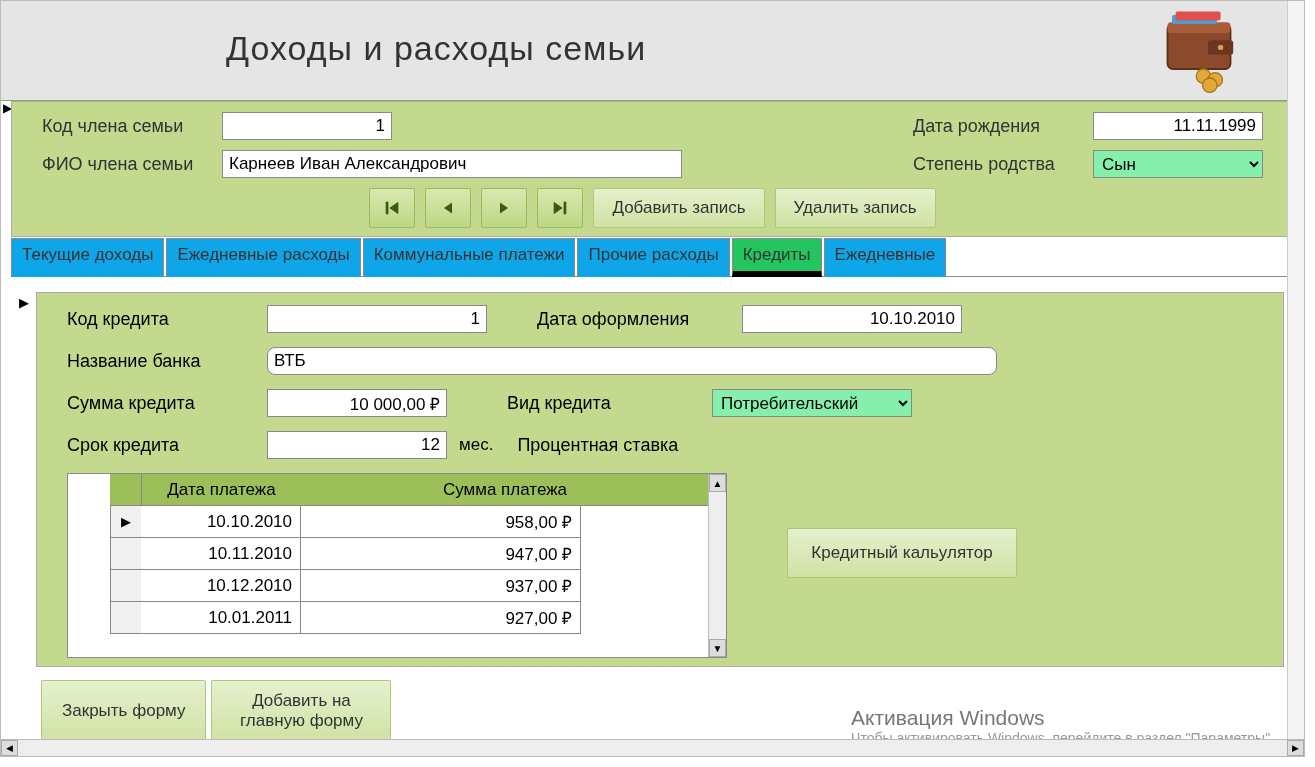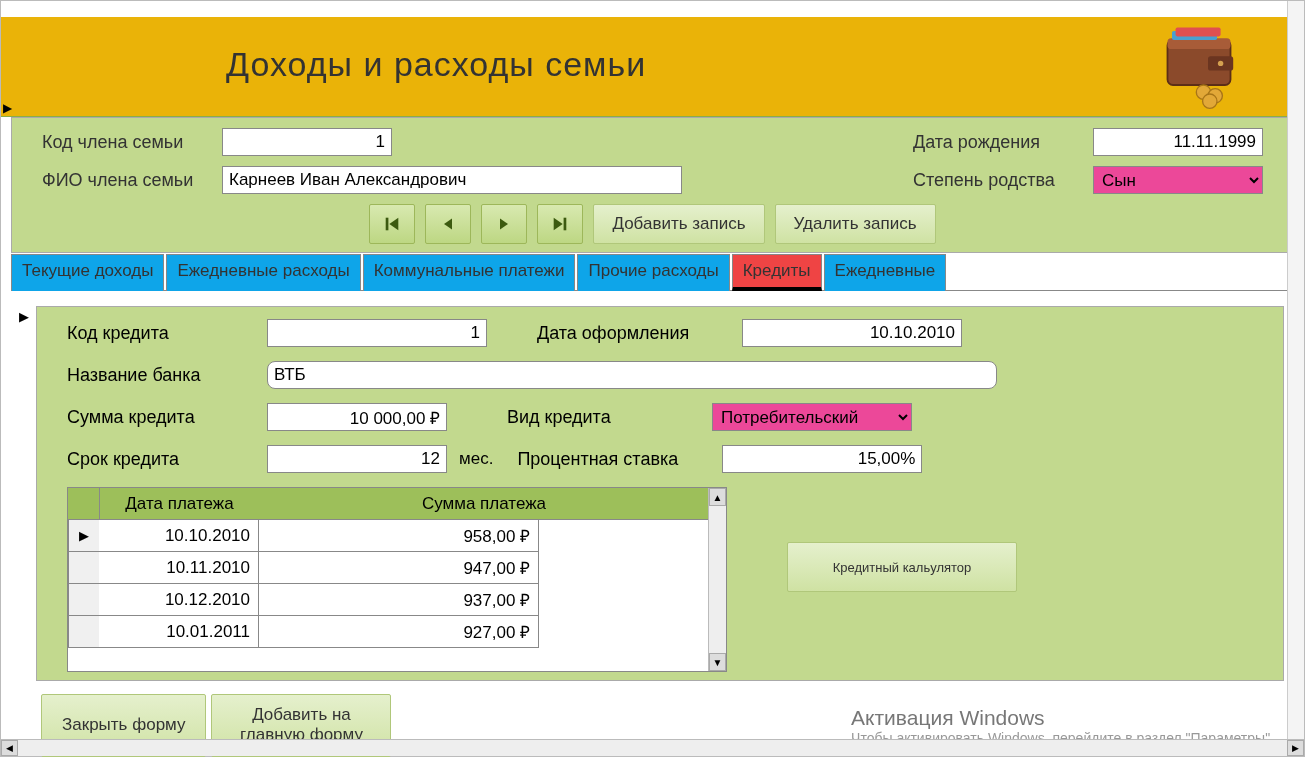--- a/index.html
+++ b/index.html
@@ -1,61 +1,61 @@
 <!DOCTYPE html>
 <html><head>
 <meta charset="utf-8">
 <style>
   * { box-sizing: border-box; margin: 0; padding: 0; font-family: 'Segoe UI', Tahoma, sans-serif; }
   body { background: #fff; width: 1315px; height: 767px; overflow: hidden; position: relative; }
   .frame { border: 1px solid #bbb; width: 1305px; height: 757px; position: relative; background: #fff; }
-  .header-banner { background: #eab308; height: 100px; position: relative; border-bottom: 1px solid #8aad48; margin-top: 16px; }
+  .header-banner { background: #e5e5e5; height: 100px; position: relative; border-bottom: 1px solid #8aad48; }
   .header-title { font-size: 34px; color: #333; position: absolute; left: 225px; top: 28px; font-weight: normal; letter-spacing: 1px; }
   .wallet-icon { position: absolute; right: 60px; top: 5px; width: 90px; height: 90px; }
   .rec-marker { position: absolute; left: 2px; top: 100px; font-size: 12px; }
   .form-area { background: #c2d98e; padding: 10px 30px 8px 30px; position: relative; border: 1px solid #aaa; margin: 0 10px 0 10px; }
   .form-row { display: flex; align-items: center; margin-bottom: 10px; gap: 10px; }
   .lbl { font-size: 18px; color: #333; }
   .lbl-w1 { width: 170px; }
   .inp { background: #fff; border: 1px solid #888; padding: 3px 6px; font-size: 17px; height: 28px; }
   .inp-small { width: 170px; text-align: right; }
   .inp-med { width: 460px; }
   .inp-date { width: 170px; text-align: right; }
-  .sel { background: #ec4899; border: 1px solid #888; font-size: 17px; height: 28px; padding: 2px 4px; width: 170px; }
+  .sel { background: #86efac; border: 1px solid #888; font-size: 17px; height: 28px; padding: 2px 4px; width: 170px; }
   .nav-row { display: flex; gap: 10px; justify-content: center; align-items: center; margin: 8px 0 0 0; }
   .nav-btn { width: 46px; height: 40px; background: linear-gradient(#d8e9b0, #bdd783); border: 1px solid #9db75a; border-radius: 2px; cursor: pointer; display: flex; align-items: center; justify-content: center; color: #3c5a10; font-size: 18px; }
   .act-btn { height: 40px; padding: 0 18px; background: linear-gradient(#e5f0cd, #cfe2a3); border: 1px solid #b0c77a; font-size: 17px; color: #333; cursor: pointer; border-radius: 2px; }
   .tabs { display: flex; border-bottom: 1px solid #888; margin: 0 10px; }
   .tab { padding: 6px 10px; border: 1px solid #888; border-bottom: none; background: #0ea5e9; font-size: 17px; color: #333; margin-right: 2px; cursor: pointer; position: relative; top: 1px; }
-  .tab.active { background: #ef4444; border-bottom: 4px solid #000000; }
+  .tab.active { background: #22c55e; border-bottom: 6px solid #000000; }
   .tab-content { margin: 0 10px; padding: 15px 10px 5px 25px; position: relative; }
   .rec-marker2 { position: absolute; left: 8px; top: 18px; font-size: 13px; }
   .credit-panel { background: #c2d98e; padding: 12px 30px 8px 30px; border: 1px solid #aaa; }
   .credit-row { display: flex; align-items: center; margin-bottom: 14px; gap: 10px; }
   .clbl { font-size: 18px; width: 190px; }
   .clbl2 { font-size: 18px; width: 195px; margin-left: 40px; }
   .cinp-small { width: 220px; text-align: right; }
   .cinp-wide { width: 730px; }
   .unit { font-size: 17px; margin-left: 2px; }
   .sub-table-area { display: flex; gap: 60px; margin-top: 5px; }
   .sub-table-wrap { border: 1px solid #888; background: #fff; width: 660px; height: 185px; overflow: hidden; position: relative; display: flex; }
-  .sub-table { flex: 1; }
+  .sub-table { flex: 1; margin-left: 42px; }
   .sub-table-head { background: #9dbf5a; display: flex; height: 32px; align-items: center; border-bottom: 1px solid #888; }
   .sth-sel { width: 32px; border-right: 1px solid #888; height: 100%; }
   .sth-col1 { width: 160px; font-size: 17px; text-align: center; border-right: 1px solid transparent; }
   .sth-col2 { flex: 1; font-size: 17px; text-align: center; }
   .sub-table-body { }
   .str-row { display: flex; height: 32px; align-items: center; }
   .str-sel { width: 32px; border: 1px solid #888; border-top: none; height: 100%; background: #f0f0f0; display:flex; align-items:center; justify-content:center; font-size:13px; }
   .str-c1 { width: 160px; border: 1px solid #888; border-top:none; border-left:none; height: 100%; display: flex; align-items: center; justify-content: flex-end; padding-right: 8px; font-size: 17px; background:#fff; margin-left: -1px; }
   .str-c2 { width: 280px; border: 1px solid #888; border-top:none; border-left:none; height: 100%; display: flex; align-items: center; justify-content: flex-end; padding-right: 8px; font-size: 17px; background:#fff; }
   .scroll-col { width: 18px; background: #eee; border-left: 1px solid #bbb; display: flex; flex-direction: column; }
   .scroll-arrow { height: 18px; background: #ddd; border: 1px solid #aaa; font-size: 10px; display: flex; align-items: center; justify-content: center; cursor: pointer; }
   .scroll-track { flex: 1; }
-  .calc-btn { width: 230px; height: 50px; background: linear-gradient(#e5f0cd, #cfe2a3); border: 1px solid #b0c77a; font-size: 13px; color: #333; cursor: pointer; border-radius: 2px; align-self: flex-start; margin-top: 55px; }
+  .calc-btn { width: 230px; height: 50px; background: linear-gradient(#e5f0cd, #cfe2a3); border: 1px solid #b0c77a; font-size: 17px; color: #333; cursor: pointer; border-radius: 2px; align-self: flex-start; margin-top: 55px; }
   .bottom-buttons { display: flex; gap: 5px; padding: 8px 0 0 40px; }
   .bot-btn { padding: 10px 20px; background: linear-gradient(#e5f0cd, #cfe2a3); border: 1px solid #b0c77a; font-size: 17px; color: #333; cursor: pointer; border-radius: 2px; text-align: center; }
   .bot-btn.multi { width: 180px; line-height: 1.2; }
   .activate { position: absolute; right: 30px; bottom: 10px; color: #888; }
   .activate-t { font-size: 21px; color: #777; }
   .activate-s { font-size: 14px; color: #999; }
   .hscroll { position: absolute; bottom: 0; left: 0; right: 0; height: 17px; background: #eee; border-top: 1px solid #bbb; display: flex; }
   .hscroll-arrow { width: 17px; background: #ddd; border: 1px solid #aaa; font-size: 9px; display:flex; align-items:center; justify-content:center; cursor:pointer; }
   .hscroll-track { flex:1; }
   .vscroll { position: absolute; right: 0; top: 0; bottom: 17px; width: 17px; background: #f4f4f4; border-left:1px solid #ccc; }
@@ -163,21 +163,20 @@
           <option>Потребительский</option>
         </select>
       </div>
 
       <div class="credit-row">
         <span class="clbl">Срок кредита</span>
         <input class="inp" style="width: 180px; text-align: right;" value="12">
         <span class="unit">мес.</span>
         <span style="width:4px"></span>
         <span class="clbl2" style="margin-left:0">Процентная ставка</span>
-        <input class="inp" style="width: 200px; text-align: right;" value="15,00%">
       </div>
 
       <div class="sub-table-area">
         <div class="sub-table-wrap">
           <div class="sub-table">
             <div class="sub-table-head">
               <div class="sth-sel"></div>
               <div class="sth-col1">Дата платежа</div>
               <div class="sth-col2">Сумма платежа</div>
             </div>

